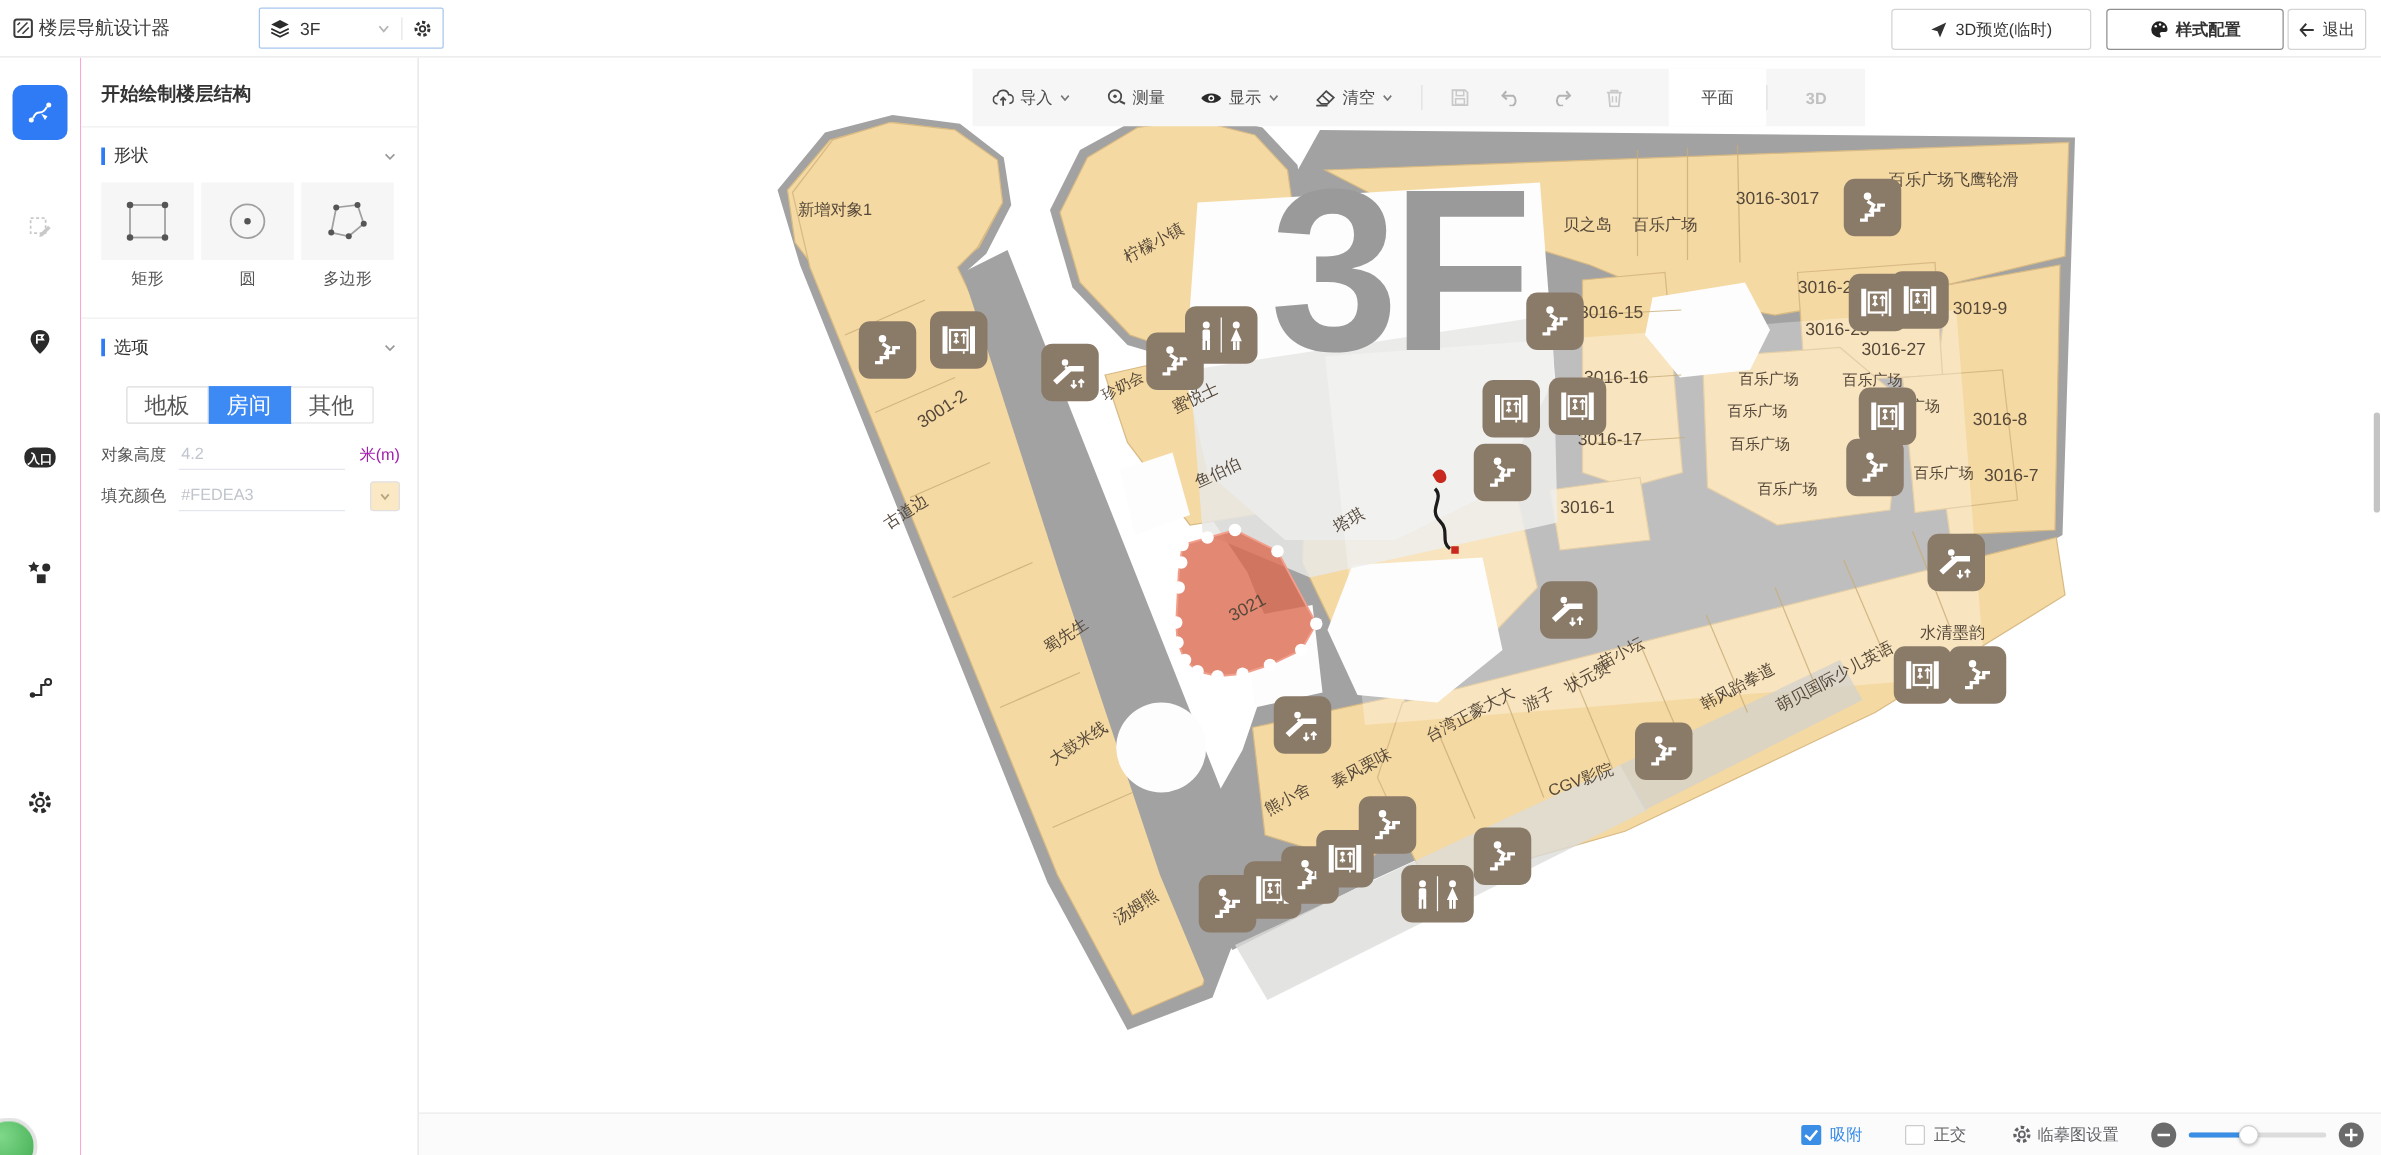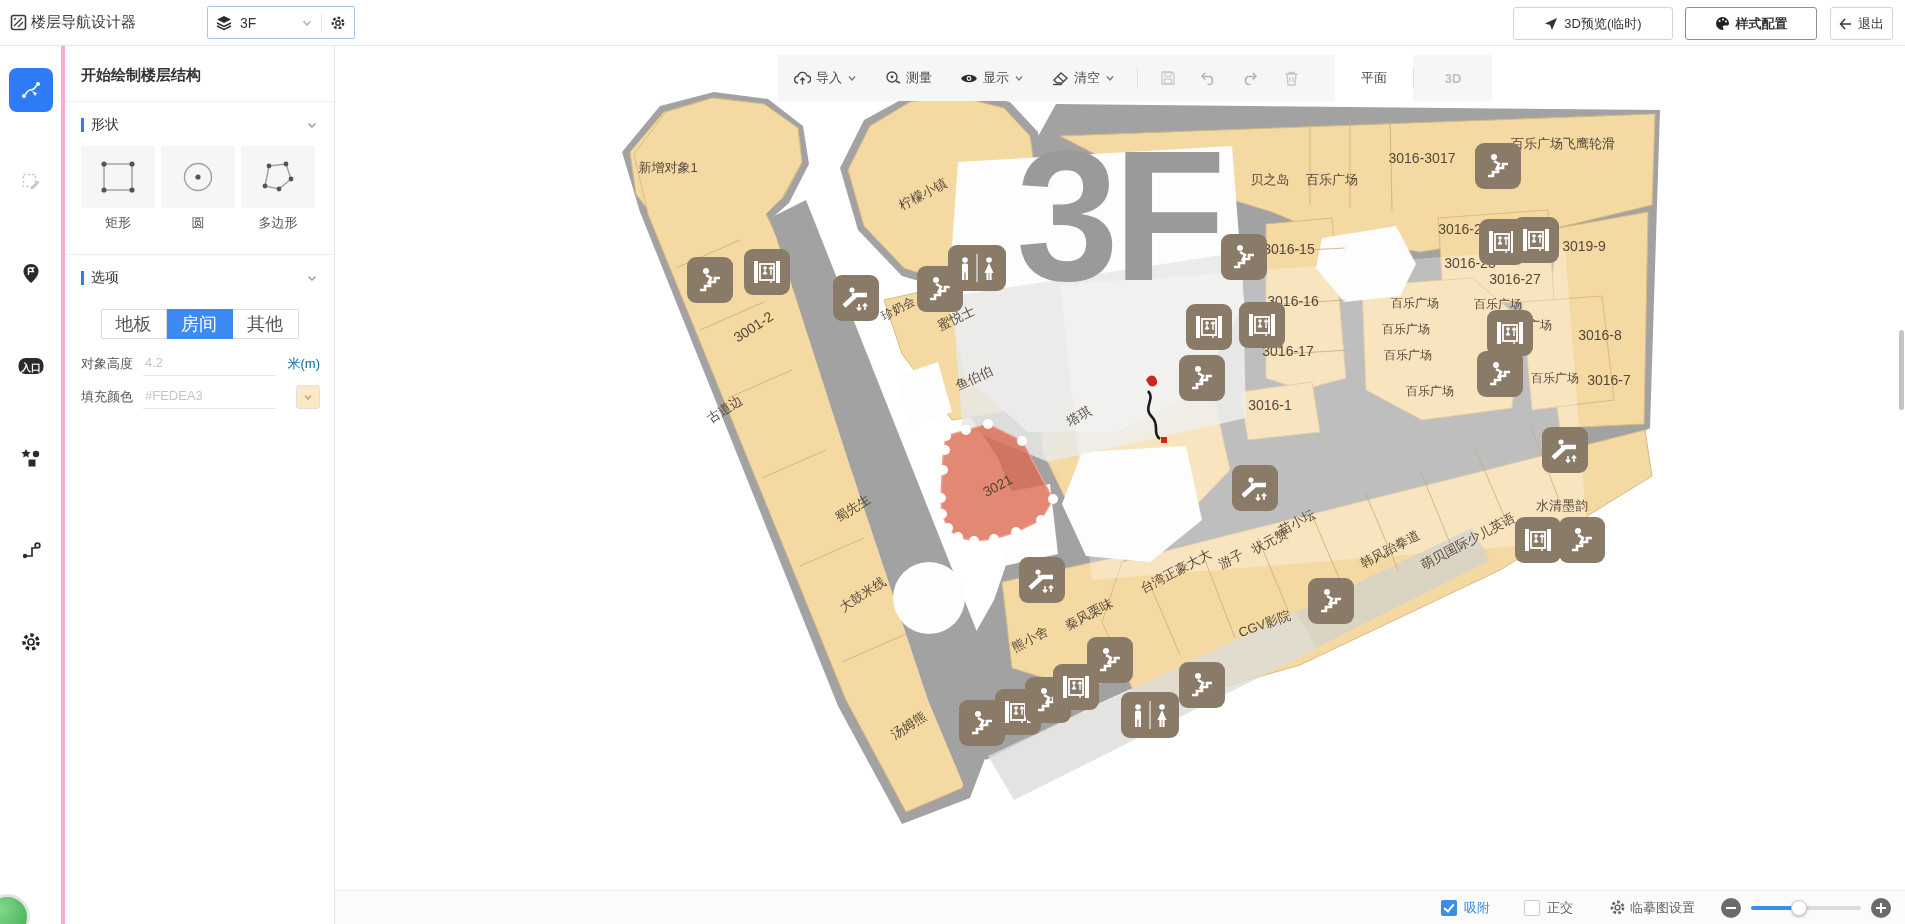--- a/index.html
+++ b/index.html
@@ -5,24 +5,24 @@
   * { margin:0; padding:0; box-sizing:border-box; }
   html,body { width:1905px; height:924px; overflow:hidden; font-family:"Liberation Sans","DejaVu Sans",sans-serif; background:#fff; }
   
   .header { position:absolute; left:0; top:0; width:1905px; height:46px; background:#fff; border-bottom:1px solid #e8e8e8; z-index:40; }
   .app-title { position:absolute; left:10px; top:13px; font-size:15px; color:#3c3c3c; display:flex; align-items:center; gap:4px; }
   .floor-select { position:absolute; left:207px; top:6px; width:148px; height:33px; border:1px solid #a9c6ef; border-radius:2px; background:#fff; display:flex; align-items:center; padding:0 8px; }
   .floor-select .fname { font-size:14px; color:#333; margin-left:8px; flex:1; }
   .vdiv { width:1px; height:18px; background:#e5e5e5; margin:0 8px; }
   .hbtn { position:absolute; top:7px; height:33px; border:1px solid #d4d4d4; border-radius:3px; background:#fff; display:flex; align-items:center; justify-content:center; gap:6px; font-size:13px; color:#333; cursor:pointer; }
   #btn3d { left:1513px; width:160px; }
-  #btnStyle { left:1685px; width:132px; border-color:#8f8f8f; font-weight:bold; }
+  #btnStyle { left:1685px; width:142px; border-color:#8f8f8f; font-weight:bold; }
   #btnExit { left:1830px; width:63px; }
   
-  .sidebar { position:absolute; left:0; top:46px; bottom:0; width:65px; background:#fff; border-right:4px solid #f9a8d4; z-index:30; }
+  .sidebar { position:absolute; left:0; top:46px; bottom:0; width:65px; background:#fff; border-right:1px solid #f9a8d4; z-index:30; }
   .tool { width:44px; height:44px; margin:0 auto; border-radius:8px; display:flex; align-items:center; justify-content:center; cursor:pointer; }
   .tool.active { background:#2f7bf5; }
   
   .panel { position:absolute; left:65px; top:46px; bottom:0; width:270px; background:#fff; border-right:1px solid #e4e4e4; z-index:30; }
   .panel-title { font-size:15px; font-weight:bold; color:#333; padding:20px 16px 16px; border-bottom:1px solid #efefef; }
   .sec-head { display:flex; align-items:center; padding:14px 16px 10px; }
   .sec-bar { width:3px; height:14px; background:#2f7bf5; margin-right:7px; }
   .sec-label { font-size:14px; color:#333; flex:1; }
   .shape-row { display:flex; gap:6px; padding:2px 16px 8px; }
   .shape-card { width:74px; }
@@ -31,21 +31,21 @@
   .sec-div { height:1px; background:#efefef; margin:14px 0 0; }
   .tabs { display:flex; justify-content:center; margin:12px 16px 4px; }
   .tab { width:66px; height:30px; border:1px solid #dcdcdc; border-left:none; display:flex; align-items:center; justify-content:center; font-size:18px; color:#555; background:#fff; cursor:pointer; }
   .tab:first-child { border-left:1px solid #dcdcdc; border-radius:2px 0 0 2px; }
   .tab:last-child { border-radius:0 2px 2px 0; }
   .tab.active { background:#3d8af5; border-color:#3d8af5; color:#fff; }
   .frow { display:flex; align-items:center; padding:9px 14px 0 16px; height:33px; }
   .flab { width:62px; font-size:13px; color:#555; }
   .fval { flex:1; font-size:13px; color:#c0c4cc; border-bottom:1px solid #e4e7ed; padding:3px 2px 5px; display:flex; align-items:center; }
   .fval .vtext{ flex:1; }
-  .fsuffix { width:44px; text-align:right; font-size:13px; color:#0369a1; }
+  .fsuffix { width:44px; text-align:right; font-size:13px; color:#a21caf; }
   .fswatch { width:24px; height:24px; margin-left:20px; border:1px solid #e0e0e0; border-radius:3px; display:flex; align-items:center; justify-content:center; cursor:pointer; }
   
   .canvas { position:absolute; left:335px; top:46px; right:0; bottom:0; background:#fff; overflow:hidden; }
   #map-svg { position:absolute; left:0; top:0; }
   .cv-toolbar { position:absolute; left:443px; top:9px; width:714px; height:46px; background:#f6f6f6; display:flex; align-items:center; font-size:13px; color:#4a4a4a; z-index:20; }
   .cv-item { display:flex; align-items:center; gap:5px; cursor:pointer; }
   .cv-sep { width:1px; height:20px; background:#e0e0e0; }
   .cv-dis { color:#cfcfcf; cursor:default; }
   .cv-tab { width:78px; height:46px; display:flex; align-items:center; justify-content:center; cursor:pointer; }
   .cv-tab.active { background:#fff; color:#444; }

